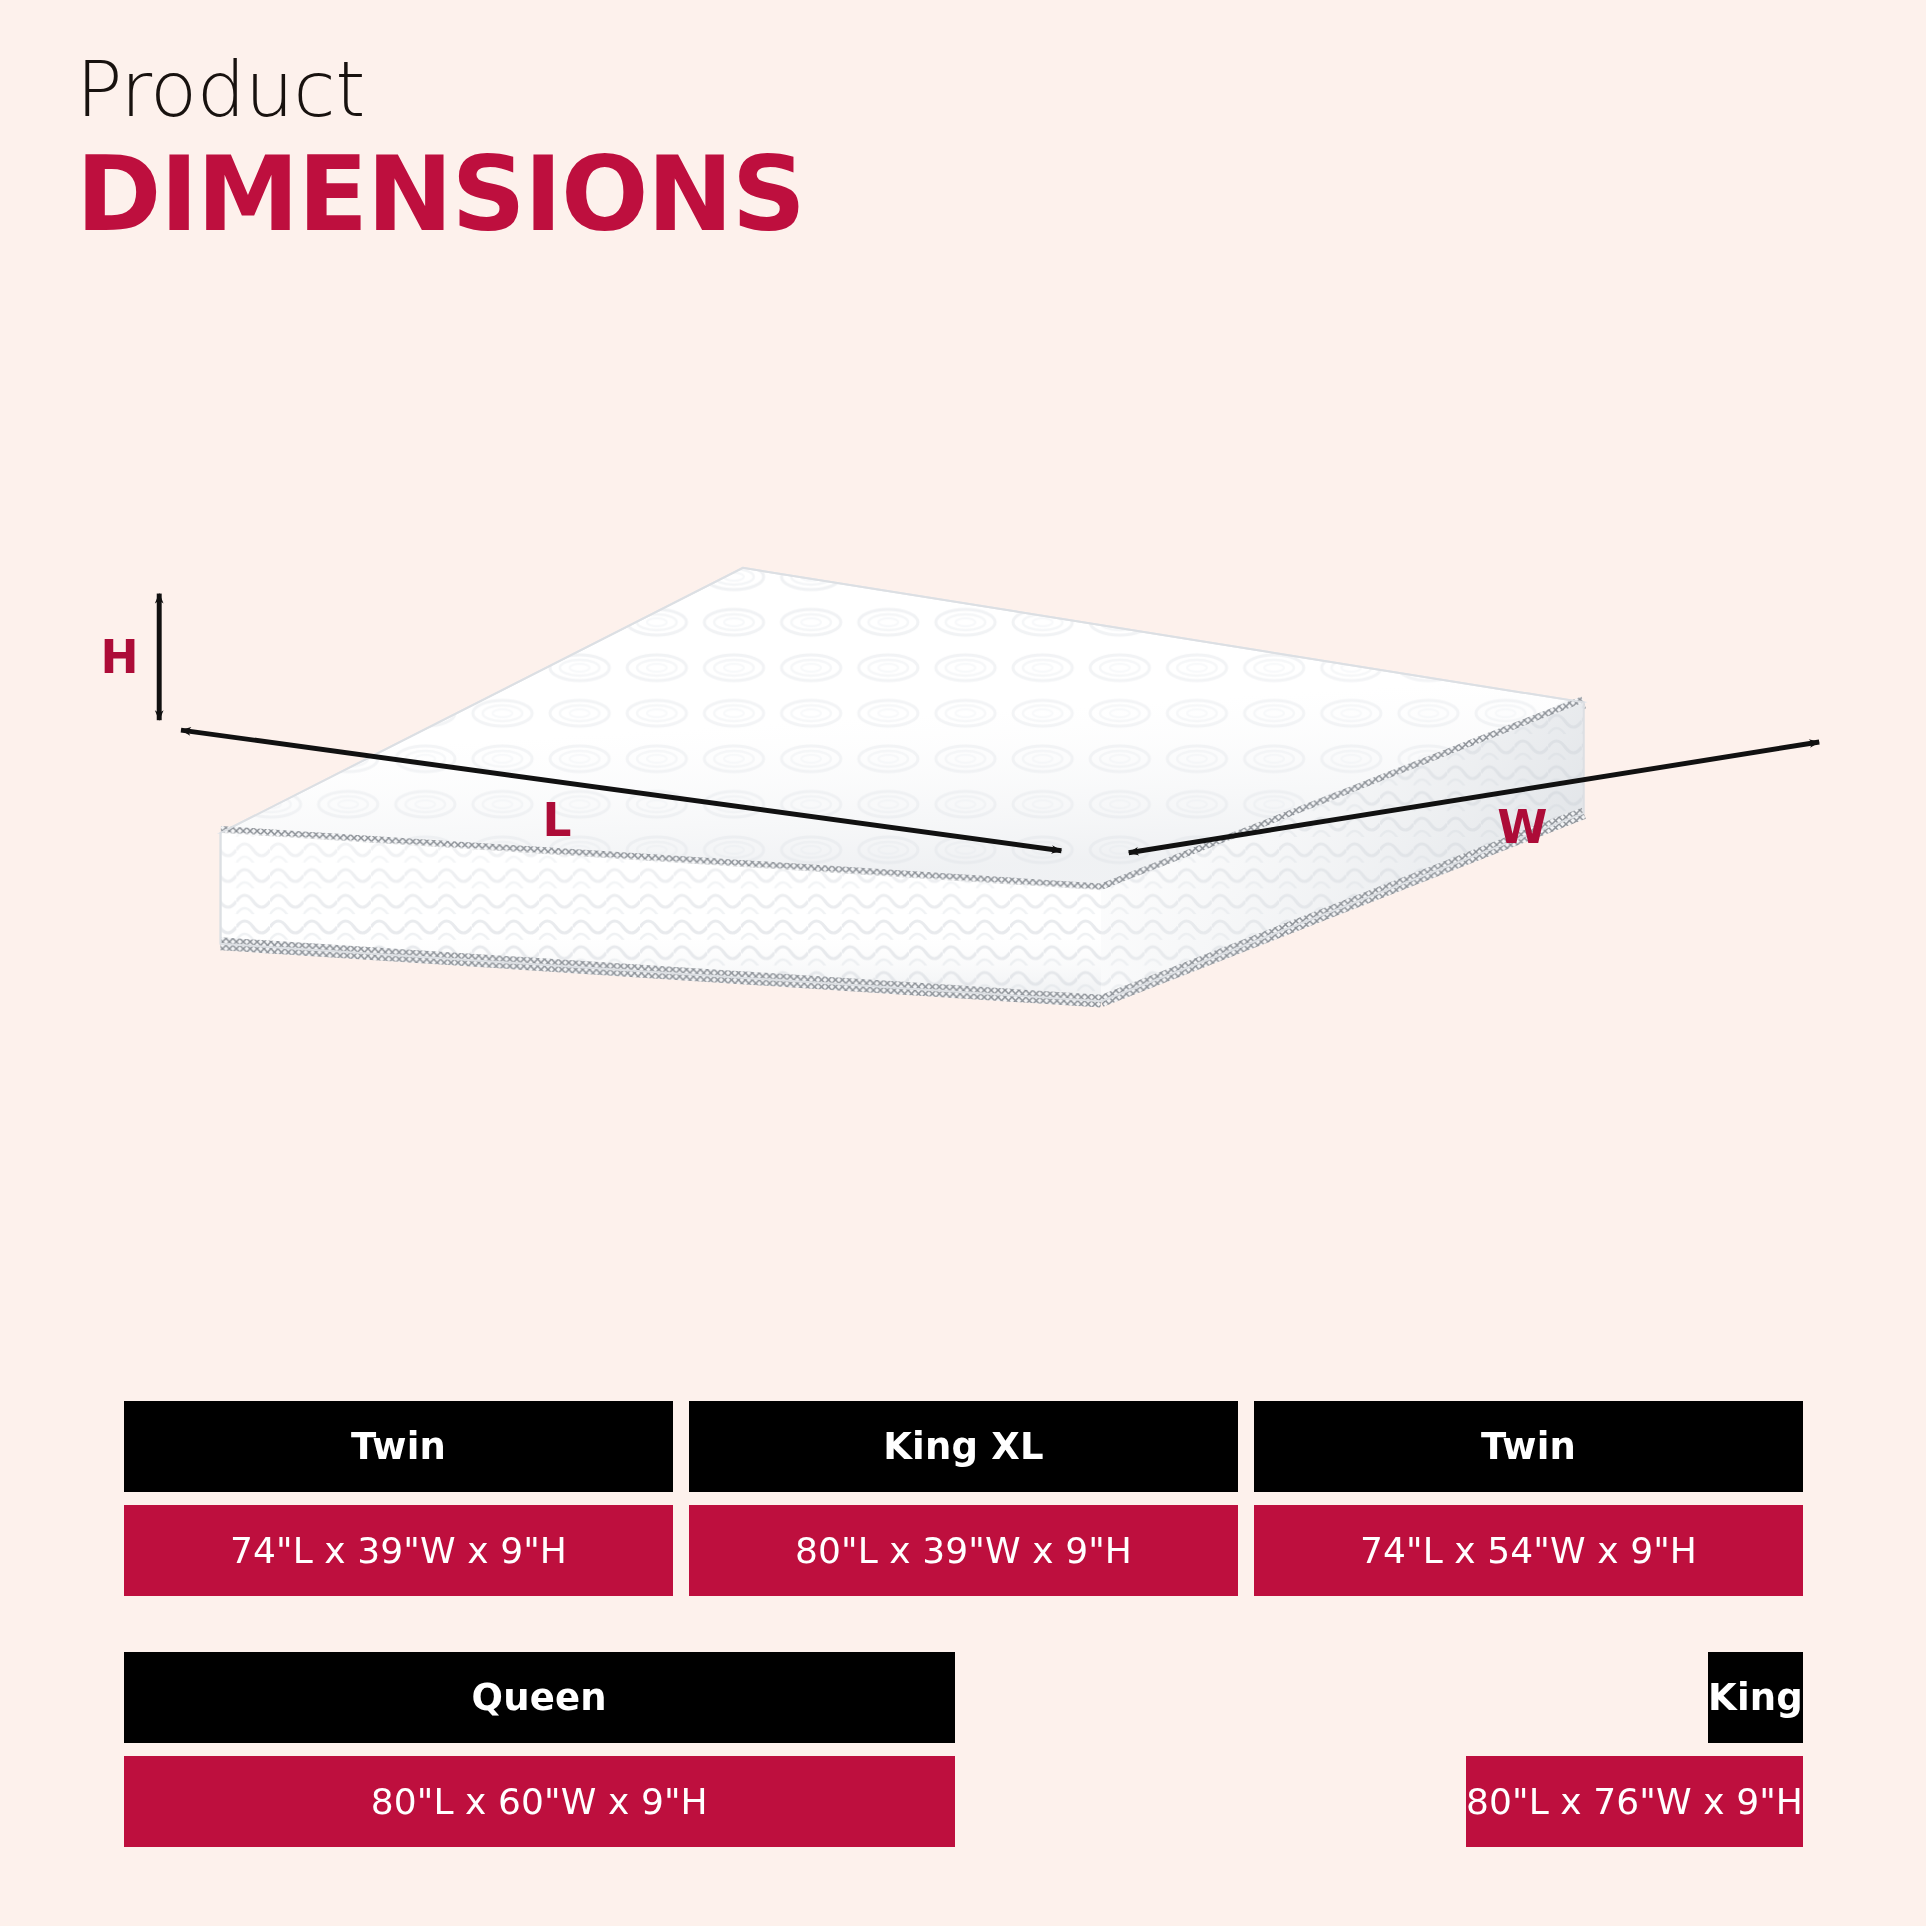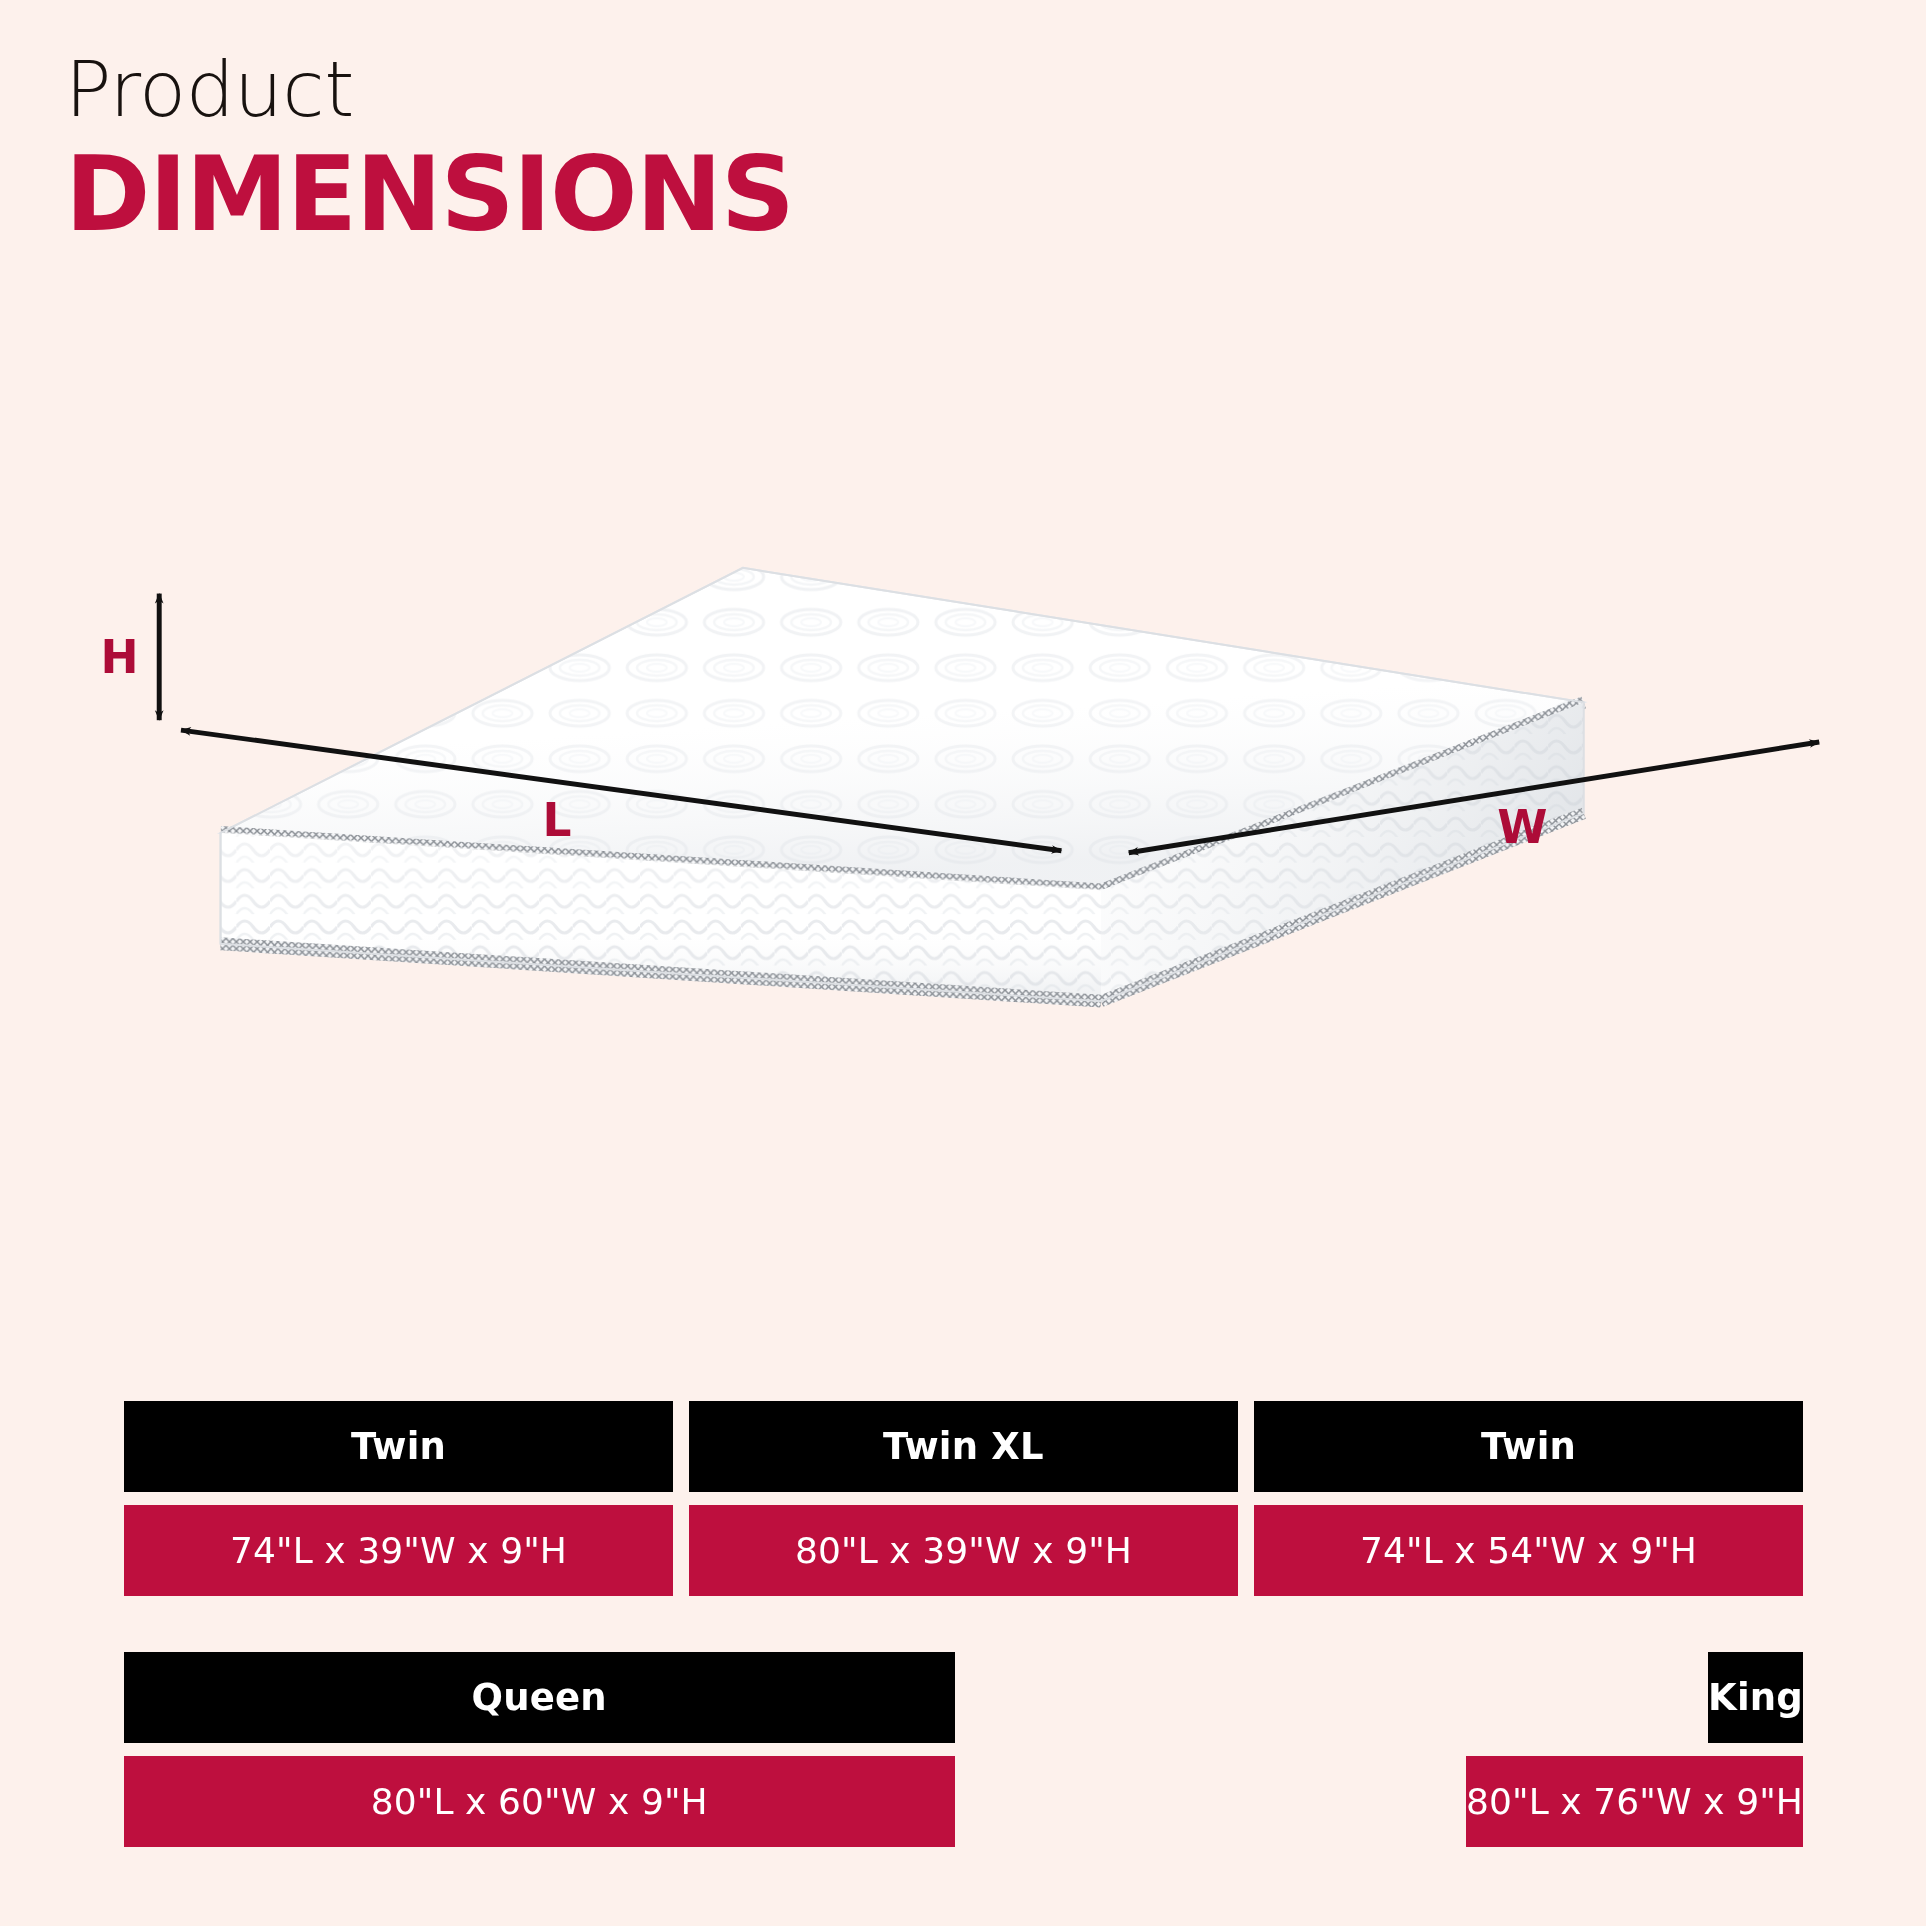--- a/index.html
+++ b/index.html
@@ -11,21 +11,21 @@
     height: 1927px;
     background: #fdf1ec;
     font-family: "Liberation Sans", sans-serif;
     overflow: hidden;
     position: relative;
   }
 
   
   #title-block {
     position: absolute;
-    left: 65px;
+    left: 76px;
     top: 51px;
     width: 1188px;
   }
   #title-line1 {
     font-family: "DejaVu Sans", sans-serif;
     font-size: 77px;
     font-weight: 300;
     color: #18120f;
     line-height: 1.0;
     letter-spacing: -0.5px;
@@ -225,21 +225,21 @@
 <div id="size-table">
 
   <div class="table-row row-1">
 
     <div class="size-cell c3">
       <div class="cell-header">Twin</div>
       <div class="cell-value">74"L x 39"W x 9"H</div>
     </div>
 
     <div class="size-cell c3">
-      <div class="cell-header">Twin XL</div>
+      <div class="cell-header">King XL</div>
       <div class="cell-value">80"L x 39"W x 9"H</div>
     </div>
 
     <div class="size-cell c3">
       <div class="cell-header">Twin</div>
       <div class="cell-value">74"L x 54"W x 9"H</div>
     </div>
 
   </div>
 

